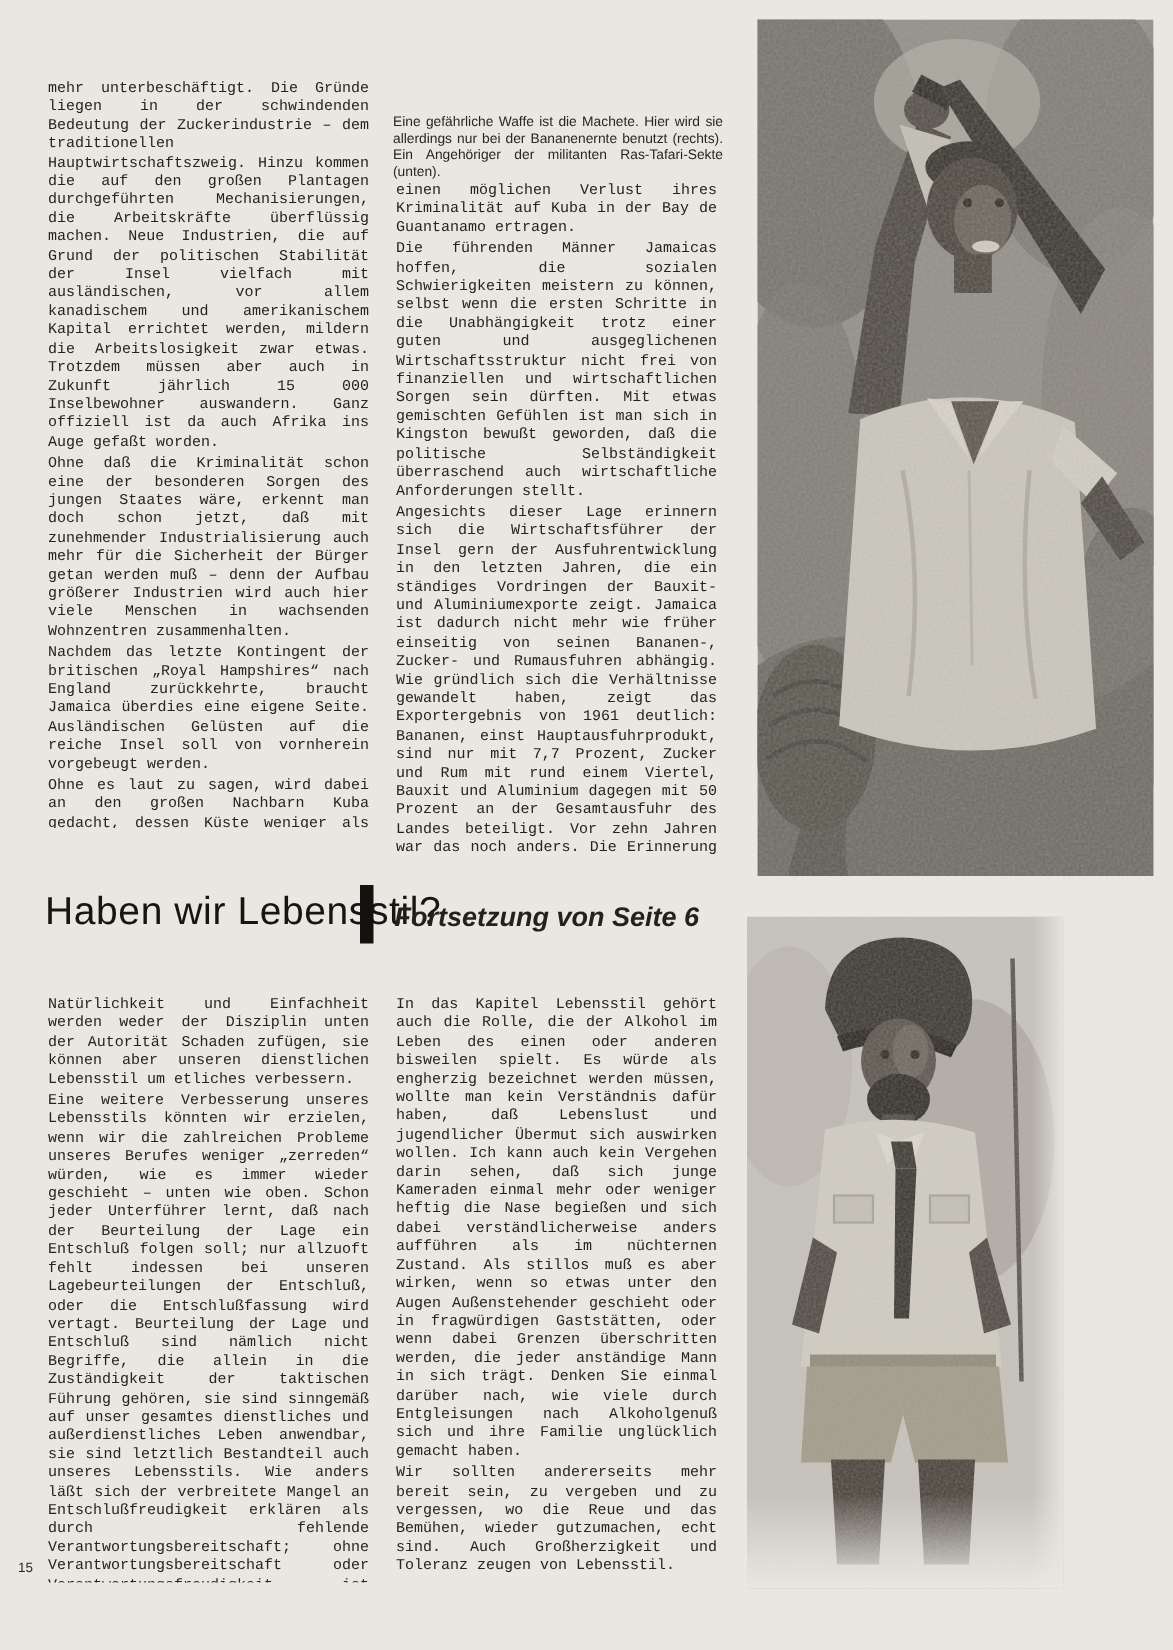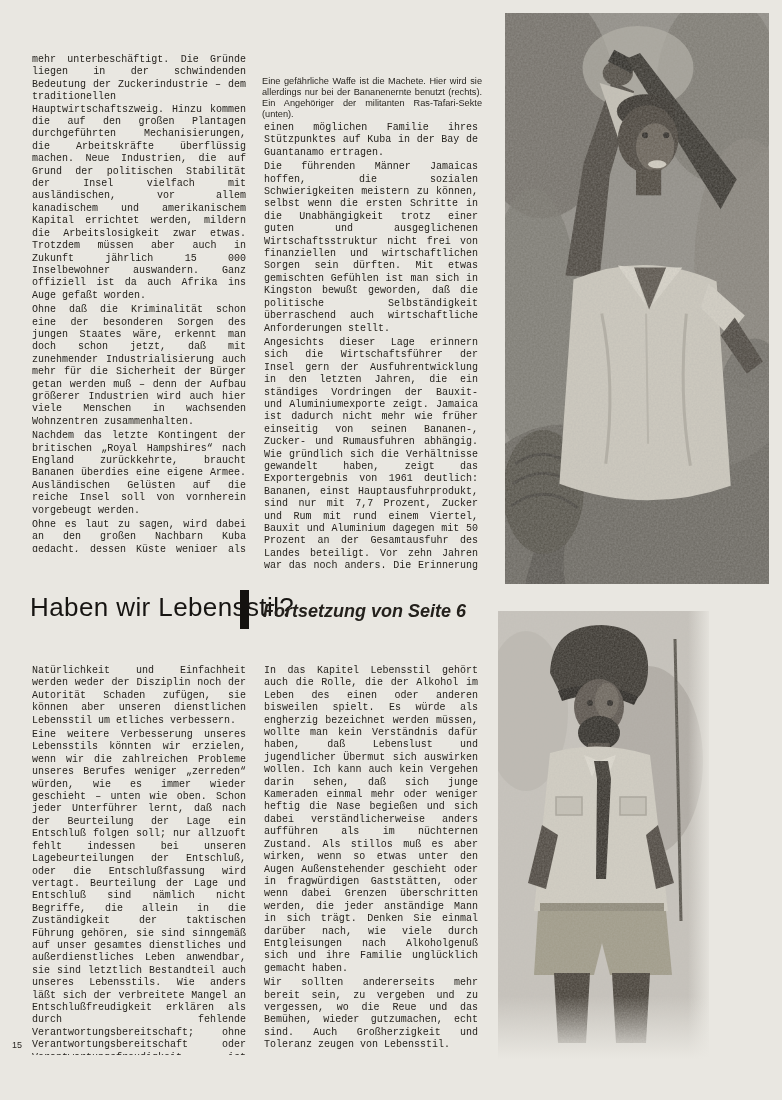--- a/index.html
+++ b/index.html
@@ -48,38 +48,38 @@
   #photo-machete{left:505px;top:13px;width:264px;height:571px;}
   #photo-rastafari{left:498px;top:611px;width:211px;height:448px;}
   svg{display:block;}
 </style>
 </head>
 <body>
 
 <div class="col" id="jamaica-col1">
   <p>mehr unterbeschäftigt. Die Gründe liegen in der schwindenden Bedeutung der Zuckerindustrie – dem traditionellen Hauptwirtschaftszweig. Hinzu kommen die auf den großen Plantagen durchgeführten Mechanisierungen, die Arbeitskräfte überflüssig machen. Neue Industrien, die auf Grund der politischen Stabilität der Insel vielfach mit ausländischen, vor allem kanadischem und amerikanischem Kapital errichtet werden, mildern die Arbeitslosigkeit zwar etwas. Trotzdem müssen aber auch in Zukunft jährlich 15 000 Inselbewohner auswandern. Ganz offiziell ist da auch Afrika ins Auge gefaßt worden.</p>
   <p>Ohne daß die Kriminalität schon eine der besonderen Sorgen des jungen Staates wäre, erkennt man doch schon jetzt, daß mit zunehmender Industrialisierung auch mehr für die Sicherheit der Bürger getan werden muß – denn der Aufbau größerer Industrien wird auch hier viele Menschen in wachsenden Wohnzentren zusammenhalten.</p>
-  <p>Nachdem das letzte Kontingent der britischen „Royal Hampshires“ nach England zurückkehrte, braucht Bananen überdies eine eigene Armee. Ausländischen Gelüsten auf die reiche Insel soll von vornherein vorgebeugt werden.</p>
+  <p>Nachdem das letzte Kontingent der britischen „Royal Hampshires“ nach England zurückkehrte, braucht Jamaica überdies eine eigene Seite. Ausländischen Gelüsten auf die reiche Insel soll von vornherein vorgebeugt werden.</p>
   <p>Ohne es laut zu sagen, wird dabei an den großen Nachbarn Kuba gedacht, dessen Küste weniger als 300 km Luftlinie entfernt ist. Um jeden auch noch so kleinen Gedanken an eine Eroberung im Keim zu ersticken, wurde als erstes den USA die Errichtung eines Militärstützpunktes auf der Insel vorgeschlagen. Damit ist beiden Seiten gedient: Jamaica sicherte sich die Rückendeckung durch eine Weltmacht, die USA haben die Möglichkeit, das kommunistisch infiltrierte Kuba militärisch in die Zange zu nehmen und könnten leichter</p>
 </div>
 
 <div id="caption-box">Eine gefährliche Waffe ist die Machete. Hier wird sie allerdings nur bei der Bananenernte benutzt (rechts). Ein Angehöriger der militanten Ras-Tafari-Sekte (unten).</div>
 
 <div class="col" id="jamaica-col2">
-  <p>einen möglichen Familie ihres Stützpunktes auf Kuba in der Bay de Guantanamo ertragen.</p>
+  <p>einen möglichen Verlust ihres Kriminalität auf Kuba in der Bay de Guantanamo ertragen.</p>
   <p>Die führenden Männer Jamaicas hoffen, die sozialen Schwierigkeiten meistern zu können, selbst wenn die ersten Schritte in die Unabhängigkeit trotz einer guten und ausgeglichenen Wirtschaftsstruktur nicht frei von finanziellen und wirtschaftlichen Sorgen sein dürften. Mit etwas gemischten Gefühlen ist man sich in Kingston bewußt geworden, daß die politische Selbständigkeit überraschend auch wirtschaftliche Anforderungen stellt.</p>
   <p>Angesichts dieser Lage erinnern sich die Wirtschaftsführer der Insel gern der Ausfuhrentwicklung in den letzten Jahren, die ein ständiges Vordringen der Bauxit- und Aluminiumexporte zeigt. Jamaica ist dadurch nicht mehr wie früher einseitig von seinen Bananen-, Zucker- und Rumausfuhren abhängig. Wie gründlich sich die Verhältnisse gewandelt haben, zeigt das Exportergebnis von 1961 deutlich: Bananen, einst Hauptausfuhrprodukt, sind nur mit 7,7 Prozent, Zucker und Rum mit rund einem Viertel, Bauxit und Aluminium dagegen mit 50 Prozent an der Gesamtausfuhr des Landes beteiligt. Vor zehn Jahren war das noch anders. Die Erinnerung an diesen schnellen Wandel läßt Jamaica beruhigt in die Zukunft blicken. Vor allem, nachdem man in Kingston völlig davon überzeugt ist, daß man im Welthandel zwar Bananen und Zucker nicht immer absetzen kann, dafür aber auf jeden Fall Bauxit und Aluminium.</p>
 </div>
 
 <div id="headline">Haben wir Lebensstil?</div>
 <div id="headline-bar"></div>
 <div id="continuation">Fortsetzung von Seite 6</div>
 
 <div class="col" id="leben-col1">
-  <p>Natürlichkeit und Einfachheit werden weder der Disziplin noch der Autorität Schaden zufügen, sie können aber unseren dienstlichen Lebensstil um etliches verbessern.</p>
+  <p>Natürlichkeit und Einfachheit werden weder der Disziplin unten der Autorität Schaden zufügen, sie können aber unseren dienstlichen Lebensstil um etliches verbessern.</p>
   <p>Eine weitere Verbesserung unseres Lebensstils könnten wir erzielen, wenn wir die zahlreichen Probleme unseres Berufes weniger „zerreden“ würden, wie es immer wieder geschieht – unten wie oben. Schon jeder Unterführer lernt, daß nach der Beurteilung der Lage ein Entschluß folgen soll; nur allzuoft fehlt indessen bei unseren Lagebeurteilungen der Entschluß, oder die Entschlußfassung wird vertagt. Beurteilung der Lage und Entschluß sind nämlich nicht Begriffe, die allein in die Zuständigkeit der taktischen Führung gehören, sie sind sinngemäß auf unser gesamtes dienstliches und außerdienstliches Leben anwendbar, sie sind letztlich Bestandteil auch unseres Lebensstils. Wie anders läßt sich der verbreitete Mangel an Entschlußfreudigkeit erklären als durch fehlende Verantwortungsbereitschaft; ohne Verantwortungsbereitschaft oder Verantwortungsfreudigkeit ist jedoch eine im Einsatz stehende Truppe nicht denkbar; das gilt für eine Polizeitruppe in weit höherem Maße als für eine militärische Truppe. Wie Entschlußlosigkeit verurteilt werden muß, so ist andererseits der leichtsinnig gefaßte Entschluß ebenso abzulehnen. Hier die rechte Mitte zu erkennen ist eine Kunst, die nur durch Erfahrung gewonnen werden kann und durch die Anleitung verständnisvoller Vorgesetzter.</p>
 </div>
 
 <div class="col" id="leben-col2">
   <p>In das Kapitel Lebensstil gehört auch die Rolle, die der Alkohol im Leben des einen oder anderen bisweilen spielt. Es würde als engherzig bezeichnet werden müssen, wollte man kein Verständnis dafür haben, daß Lebenslust und jugendlicher Übermut sich auswirken wollen. Ich kann auch kein Vergehen darin sehen, daß sich junge Kameraden einmal mehr oder weniger heftig die Nase begießen und sich dabei verständlicherweise anders aufführen als im nüchternen Zustand. Als stillos muß es aber wirken, wenn so etwas unter den Augen Außenstehender geschieht oder in fragwürdigen Gaststätten, oder wenn dabei Grenzen überschritten werden, die jeder anständige Mann in sich trägt. Denken Sie einmal darüber nach, wie viele durch Entgleisungen nach Alkoholgenuß sich und ihre Familie unglücklich gemacht haben.</p>
   <p>Wir sollten andererseits mehr bereit sein, zu vergeben und zu vergessen, wo die Reue und das Bemühen, wieder gutzumachen, echt sind. Auch Großherzigkeit und Toleranz zeugen von Lebensstil.</p>
   <p class="gap-before">Vorgesetzte aller Ebenen – besonders aber der oberen Regionen – mögen nie vergessen, daß man Lebensstil nicht befehlen kann, sondern daß Lebensstil vorgelebt werden muß.</p>
 </div>
 
 <div id="page-number">15</div>

